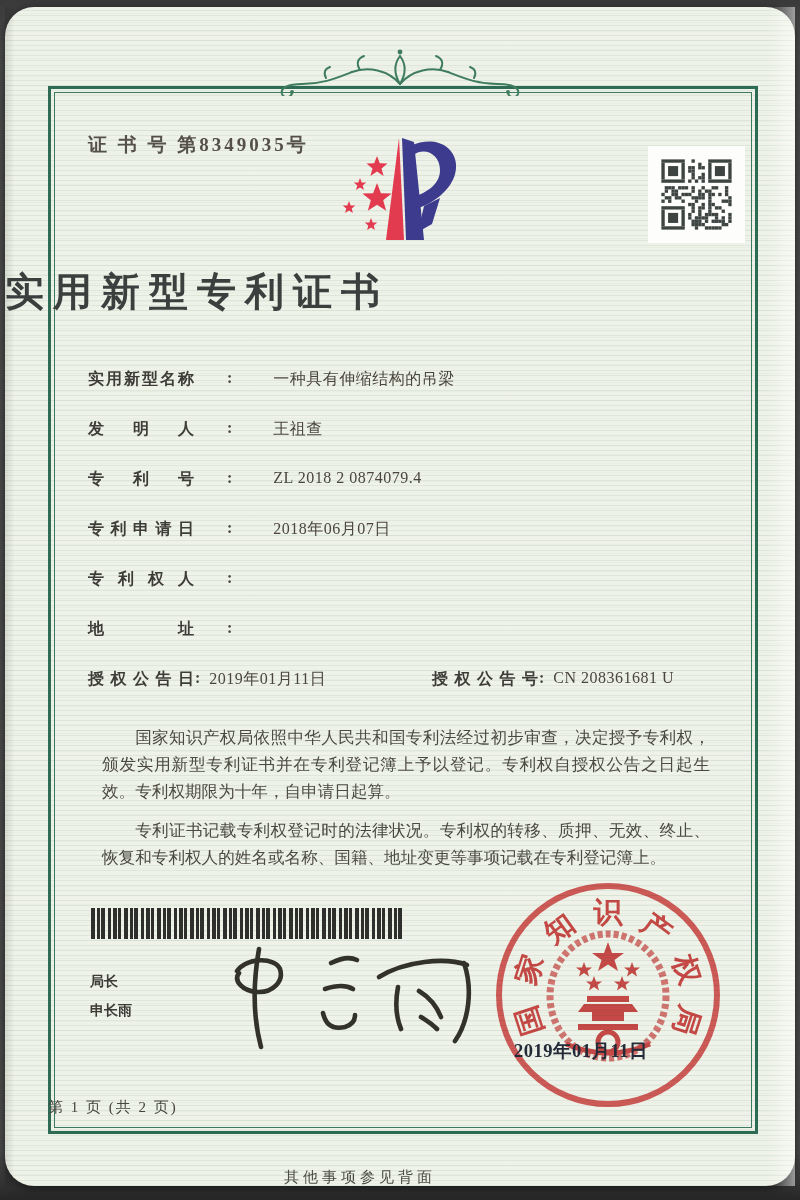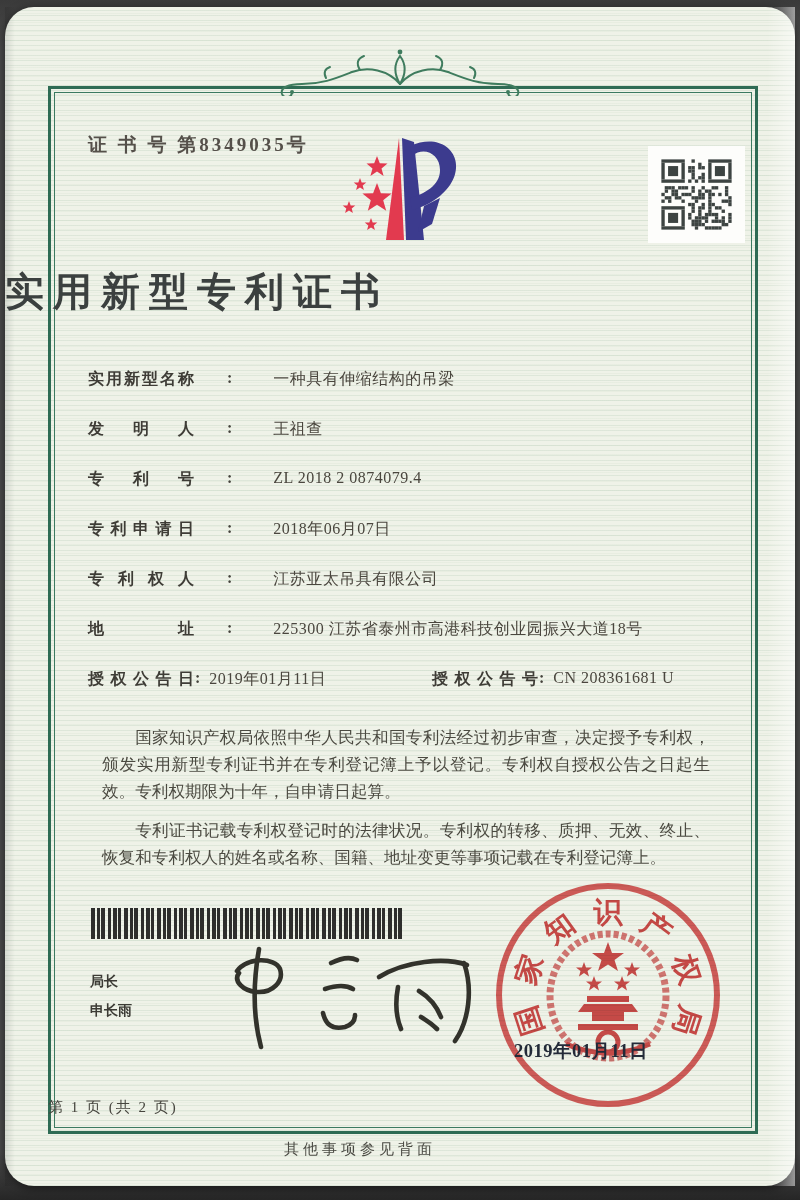--- a/index.html
+++ b/index.html
@@ -52,21 +52,21 @@
 
   .seal{position:absolute;left:491px;top:876px;width:212px;height:212px;border-radius:50%;
     border:6px solid rgba(211,60,60,.82);mix-blend-mode:multiply;z-index:2;}
   .seal-char{position:absolute;left:50%;top:50%;font-size:29px;font-weight:700;color:rgba(206,52,52,.88);}
   .emblem{position:absolute;left:50%;top:50%;transform:translate(-50%,-50%);width:132px;height:142px;opacity:.88;}
   .seal-date{position:absolute;left:496px;top:1031px;width:160px;text-align:center;font-size:18.5px;
     color:#232a38;letter-spacing:.5px;z-index:5;font-weight:600;}
 
   .page-no{position:absolute;left:43px;top:1091px;width:704px;font-size:15px;
     letter-spacing:2px;color:#46453e;}
-  .back-note{position:absolute;left:0;top:1133px;width:710px;text-align:center;font-size:15px;
+  .back-note{position:absolute;left:0;top:1161px;width:710px;text-align:center;font-size:15px;
     letter-spacing:4px;color:#4a4a43;}
 </style>
 </head>
 <body>
 
 <div class="paper">
 
   <div class="frame">
     <div class="frame-inner"></div>
   </div>
@@ -258,26 +258,24 @@
         <span class="fval">ZL 2018 2 0874079.4</span>
     </div>
     <div class="frow">
       <span class="flbl">专利申请日</span>
         <span class="fcolon">:</span>
         <span class="fval">2018年06月07日</span>
     </div>
     <div class="frow">
       <span class="flbl">专利权人</span>
         <span class="fcolon">:</span>
-        <span class="fval">江苏亚太吊具有限公司</span>
     </div>
     <div class="frow">
       <span class="flbl">地址</span>
         <span class="fcolon">:</span>
-        <span class="fval">225300 江苏省泰州市高港科技创业园振兴大道18号</span>
     </div>
     <div class="frow">
       <span class="fgroup first">
         <span class="flbl">授权公告日</span>
           <span class="fcolon">:</span>
           <span class="fval">2019年01月11日</span>
       </span>
       <span class="fgroup">
         <span class="flbl">授权公告号</span>
           <span class="fcolon">:</span>

